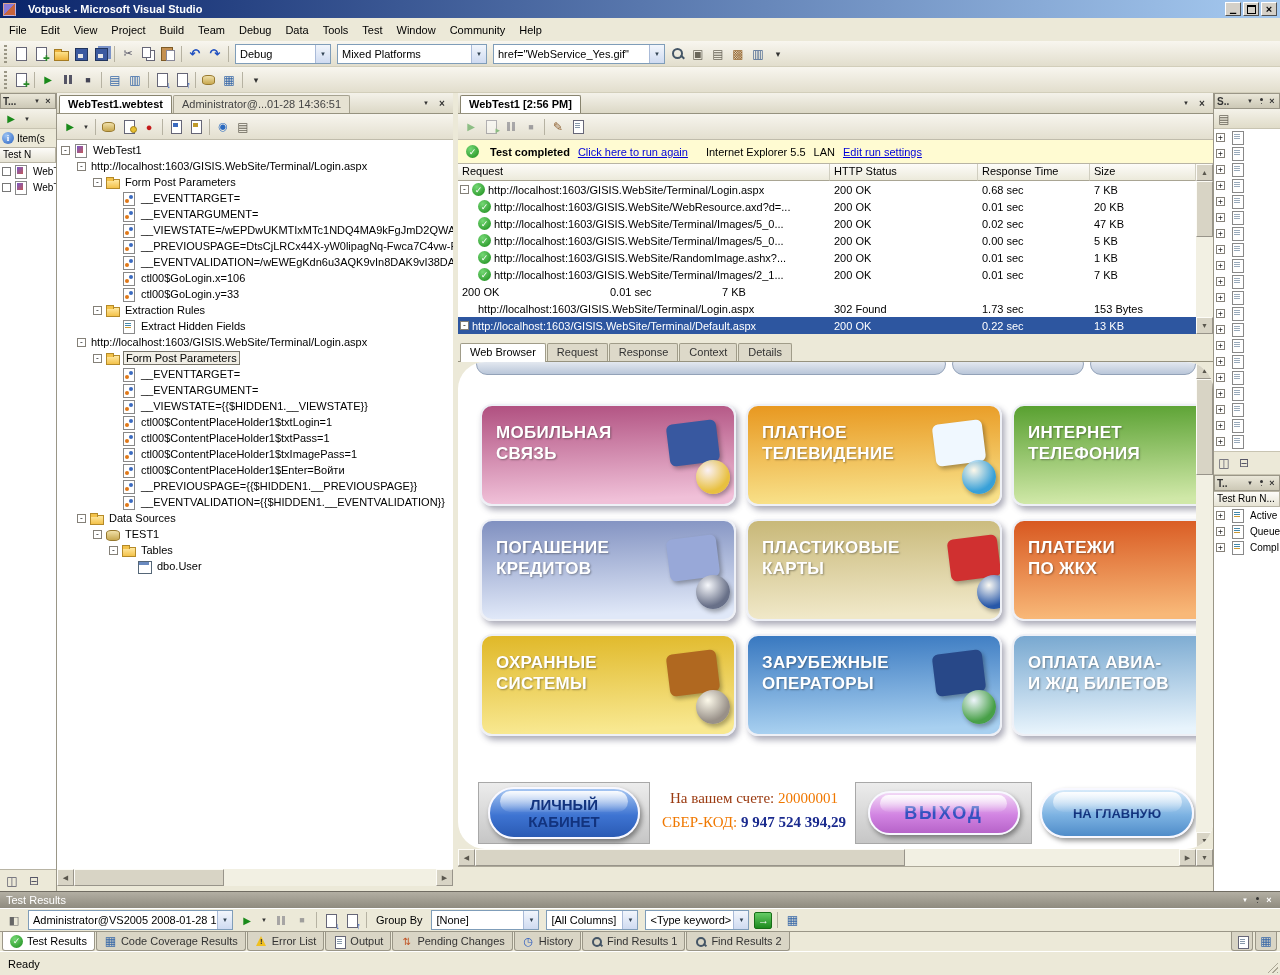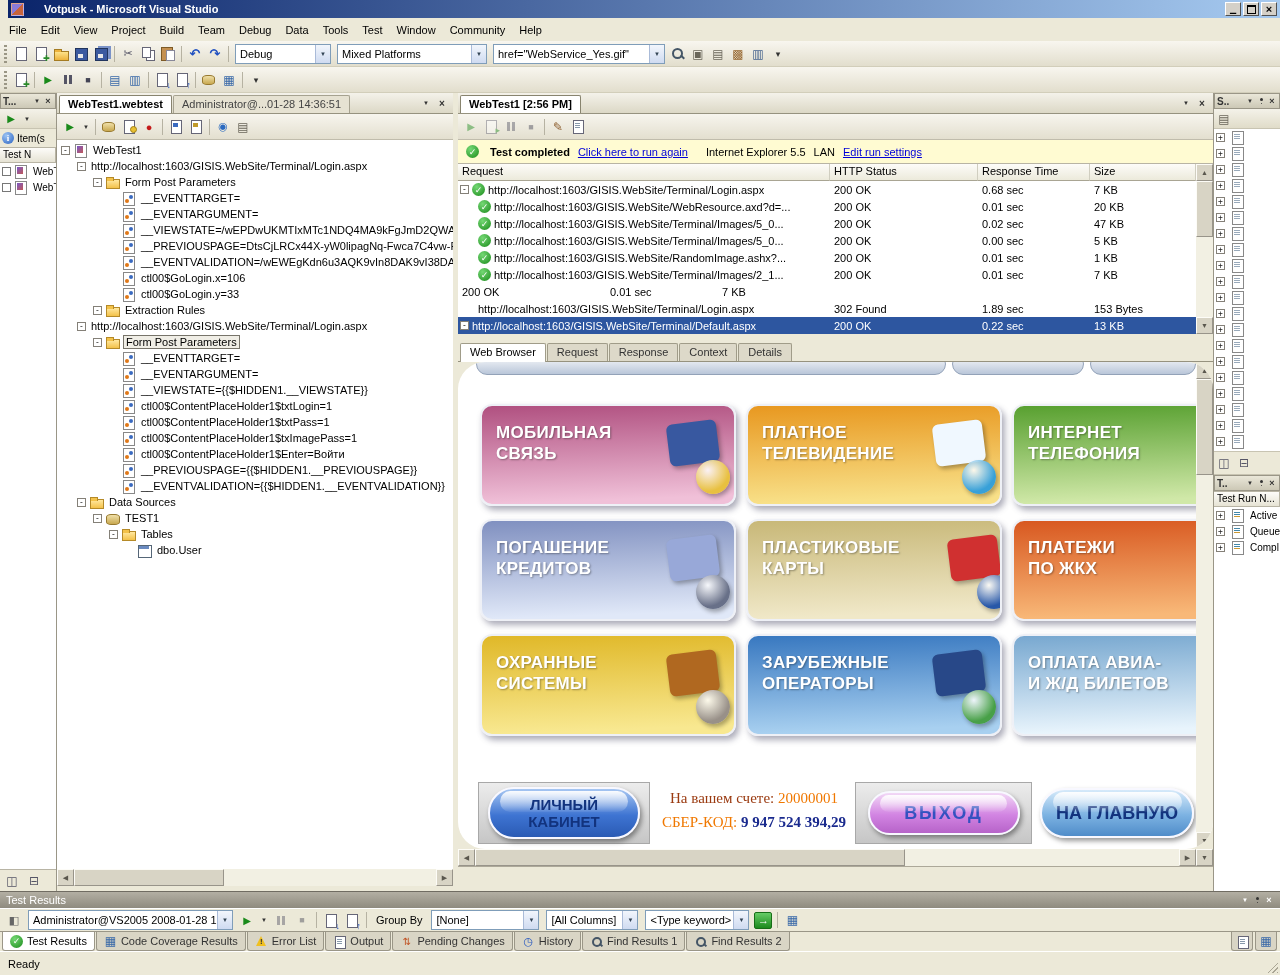--- a/index.html
+++ b/index.html
@@ -1,22 +1,22 @@
 <!DOCTYPE html>
 <html style="--titlebar-left: #0a246a; --titlebar-right: #a6caf0; --selection-blue: #2d56a0; --link-blue: #0000d8; --status-bar-yellow: #fffbd2; --pass-green: #1a8a1a; --balance-orange: #f07800; --code-navy: #1a2a8e;"><head>
 <meta charset="utf-8">
 <style>
   * { box-sizing:border-box; margin:0; padding:0; }
   html,body { width:1280px; height:975px; overflow:hidden; }
   body { font-family:"Liberation Sans","DejaVu Sans",sans-serif; font-size:11px; background:#ece9d8; color:#000; }
   .app { width:1280px; height:975px; display:flex; flex-direction:column; }
 
   
-  .titlebar { height:18px; flex:none; display:flex; align-items:center; gap:20px; padding:0 3px;
-    background:linear-gradient(90deg,var(--titlebar-left,#0a246a),var(--titlebar-right,#a6caf0)); color:#fff; font-weight:bold;margin-left:8px; }
+  .titlebar { height:18px; flex:none; display:flex; align-items:center; gap:12px; padding:0 3px;
+    background:linear-gradient(90deg,var(--titlebar-left,#0a246a),var(--titlebar-right,#a6caf0)); color:#fff; font-weight:bold; }
   .appicon { width:13px; height:13px; flex:none; background:linear-gradient(135deg,#8a7ad8 0 50%,#c8643c 50% 100%); border:1px solid rgba(255,255,255,.4); }
   .winbtns { margin-left:auto; display:flex; gap:2px; }
   .wbtn { width:16px; height:14px; background:#d4d0c8; border:1px solid; border-color:#fff #505050 #505050 #fff; display:flex; align-items:center; justify-content:center; color:#000; }
   .wb-min::after { content:"▁"; font-size:8px; }
   .wb-rest::after { content:""; width:7px; height:6px; border:1px solid #000; border-top-width:2px; }
   .wb-close::after { content:"×"; font-size:11px; font-weight:bold; }
 
   
   .menubar { height:23px; flex:none; background:#ece9d8; display:flex; align-items:center; padding:0 2px; }
   .mitem { padding:3px 7px; }
@@ -200,21 +200,21 @@
   .ta { position:absolute; right:16px; top:16px; width:50px; height:42px; border-radius:6px; transform:rotate(-7deg); box-shadow:2px 3px 4px rgba(0,0,0,.3); }
   .tball { position:absolute; right:4px; bottom:10px; width:34px; height:34px; border-radius:50%; box-shadow:2px 3px 4px rgba(0,0,0,.3); }
 
   .plate { position:absolute; background:linear-gradient(#ececec,#c6c6c6); border:1px solid #a8a8a8; display:flex; align-items:center; justify-content:center; }
   .plate1 { left:20px; top:420px; width:172px; height:62px; }
   .plate2 { left:397px; top:420px; width:177px; height:62px; }
   .gbtn { position:relative; display:flex; flex-direction:column; align-items:center; justify-content:center; font-weight:bold; border:2px solid #f8f8ff; box-shadow:2px 3px 5px rgba(0,0,0,.4); text-align:center; }
   .gbtn::before { content:""; position:absolute; left:7%; right:7%; top:5%; height:42%; border-radius:999px; background:linear-gradient(rgba(255,255,255,.95),rgba(255,255,255,.05)); }
   .gb-cab { width:152px; height:52px; border-radius:26px; background:linear-gradient(#a6c6f2,#3e74d2 55%,#2a5ab4); color:#12337e; font-size:15px; line-height:17px; }
   .gb-exit { width:152px; height:44px; border-radius:22px; background:linear-gradient(#f2d8f6,#d284e2 55%,#b763c9); color:#3451c0; font-size:18px; letter-spacing:2px; }
-  .gb-home { position:absolute; left:582px; top:426px; width:154px; height:50px; border-radius:25px; background:linear-gradient(#d6eafa,#7cb2e2 55%,#4f8cc9); color:#12337e; font-size:18px; }
+  .gb-home { position:absolute; left:582px; top:426px; width:154px; height:50px; border-radius:25px; background:linear-gradient(#d6eafa,#7cb2e2 55%,#4f8cc9); color:#12337e; font-size:13px; }
   .gbtn span { position:relative; }
   .acct { position:absolute; left:196px; top:424px; width:200px; text-align:center; font-family:"Liberation Serif","DejaVu Serif",serif; font-size:15px; line-height:24px; white-space:nowrap; }
   .al1 { color:#9a3a10; } .av1 { color:var(--balance-orange,#f07800); }
   .al2 { color:var(--balance-orange,#f07800); } .av2 { color:var(--code-navy,#1a2a8e); font-weight:bold; }
 
   
   .trtitle { height:17px; flex:none; background:linear-gradient(#b3afa3,#8f8b7f); color:#fff; display:flex; align-items:center; padding:0 6px; border-top:1px solid #706c62; gap:2px; }
   .trtitle .mh-text { color:#fff; font-weight:normal; }
   .trtitle .mhb { color:#fff; }
   .trtb { height:23px; flex:none; background:#ece9d8; display:flex; align-items:center; padding:0 4px; gap:1px; border-top:1px solid #fff; }
@@ -442,20 +442,25 @@
           </div>
           <div class="trow" style="padding-left: 52px;">
             <span class="expsp"></span>
             <span class="tico tico-param"></span>
             <span class="tlabel">ctl00$GoLogin.y=33</span>
           </div>
           <div class="trow" style="padding-left: 36px;">
             <span class="exp">-</span>
             <span class="tico tico-folder"></span>
             <span class="tlabel">Extraction Rules</span>
+          </div>
+          <div class="trow" style="padding-left: 52px;">
+            <span class="expsp"></span>
+            <span class="tico tico-rule"></span>
+            <span class="tlabel">Extract Hidden Fields</span>
           </div>
           <div class="trow" style="padding-left: 20px;">
             <span class="exp">-</span>
             <span class="tlabel">http://localhost:1603/GISIS.WebSite/Terminal/Login.aspx</span>
           </div>
           <div class="trow" style="padding-left: 36px;">
             <span class="exp">-</span>
             <span class="tico tico-folder"></span>
             <span class="tlabel sel">Form Post Parameters</span>
           </div>
@@ -631,21 +636,21 @@
             <div class="grow">
               <span class="gc c1">200 OK</span>
               <span class="gc c2">0.01 sec</span>
               <span class="gc c3">7 KB</span>
             </div>
             <div class="grow">
               <span class="gc c0" style="padding-left: 20px;">
                 <span class="gurl">http://localhost:1603/GISIS.WebSite/Terminal/Login.aspx</span>
               </span>
               <span class="gc c1">302 Found</span>
-              <span class="gc c2">1.89 sec</span>
+              <span class="gc c2">1.73 sec</span>
               <span class="gc c3">153 Bytes</span>
             </div>
             <div class="grow gsel">
               <span class="gc c0" style="padding-left: 2px;">
                 <span class="exp">-</span>
                 <span class="gurl">http://localhost:1603/GISIS.WebSite/Terminal/Default.aspx</span>
               </span>
               <span class="gc c1">200 OK</span>
               <span class="gc c2">0.22 sec</span>
               <span class="gc c3">13 KB</span>

